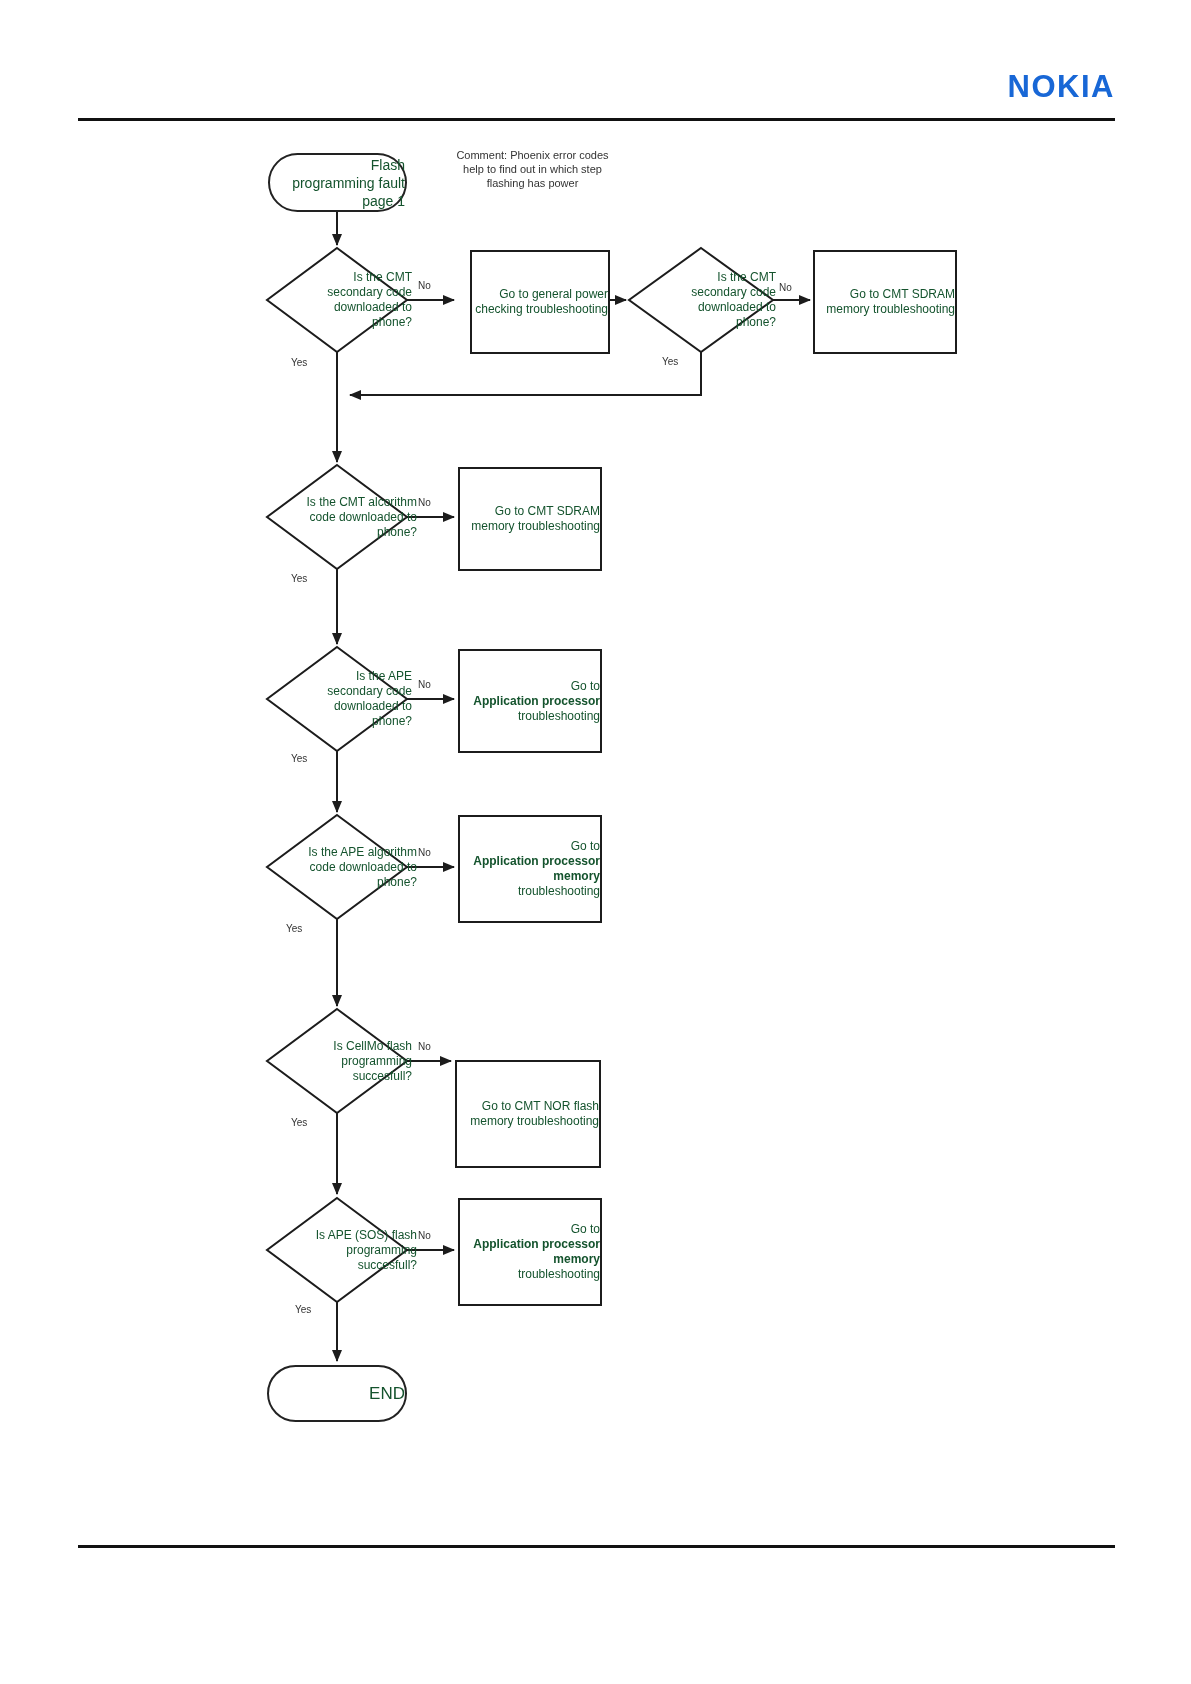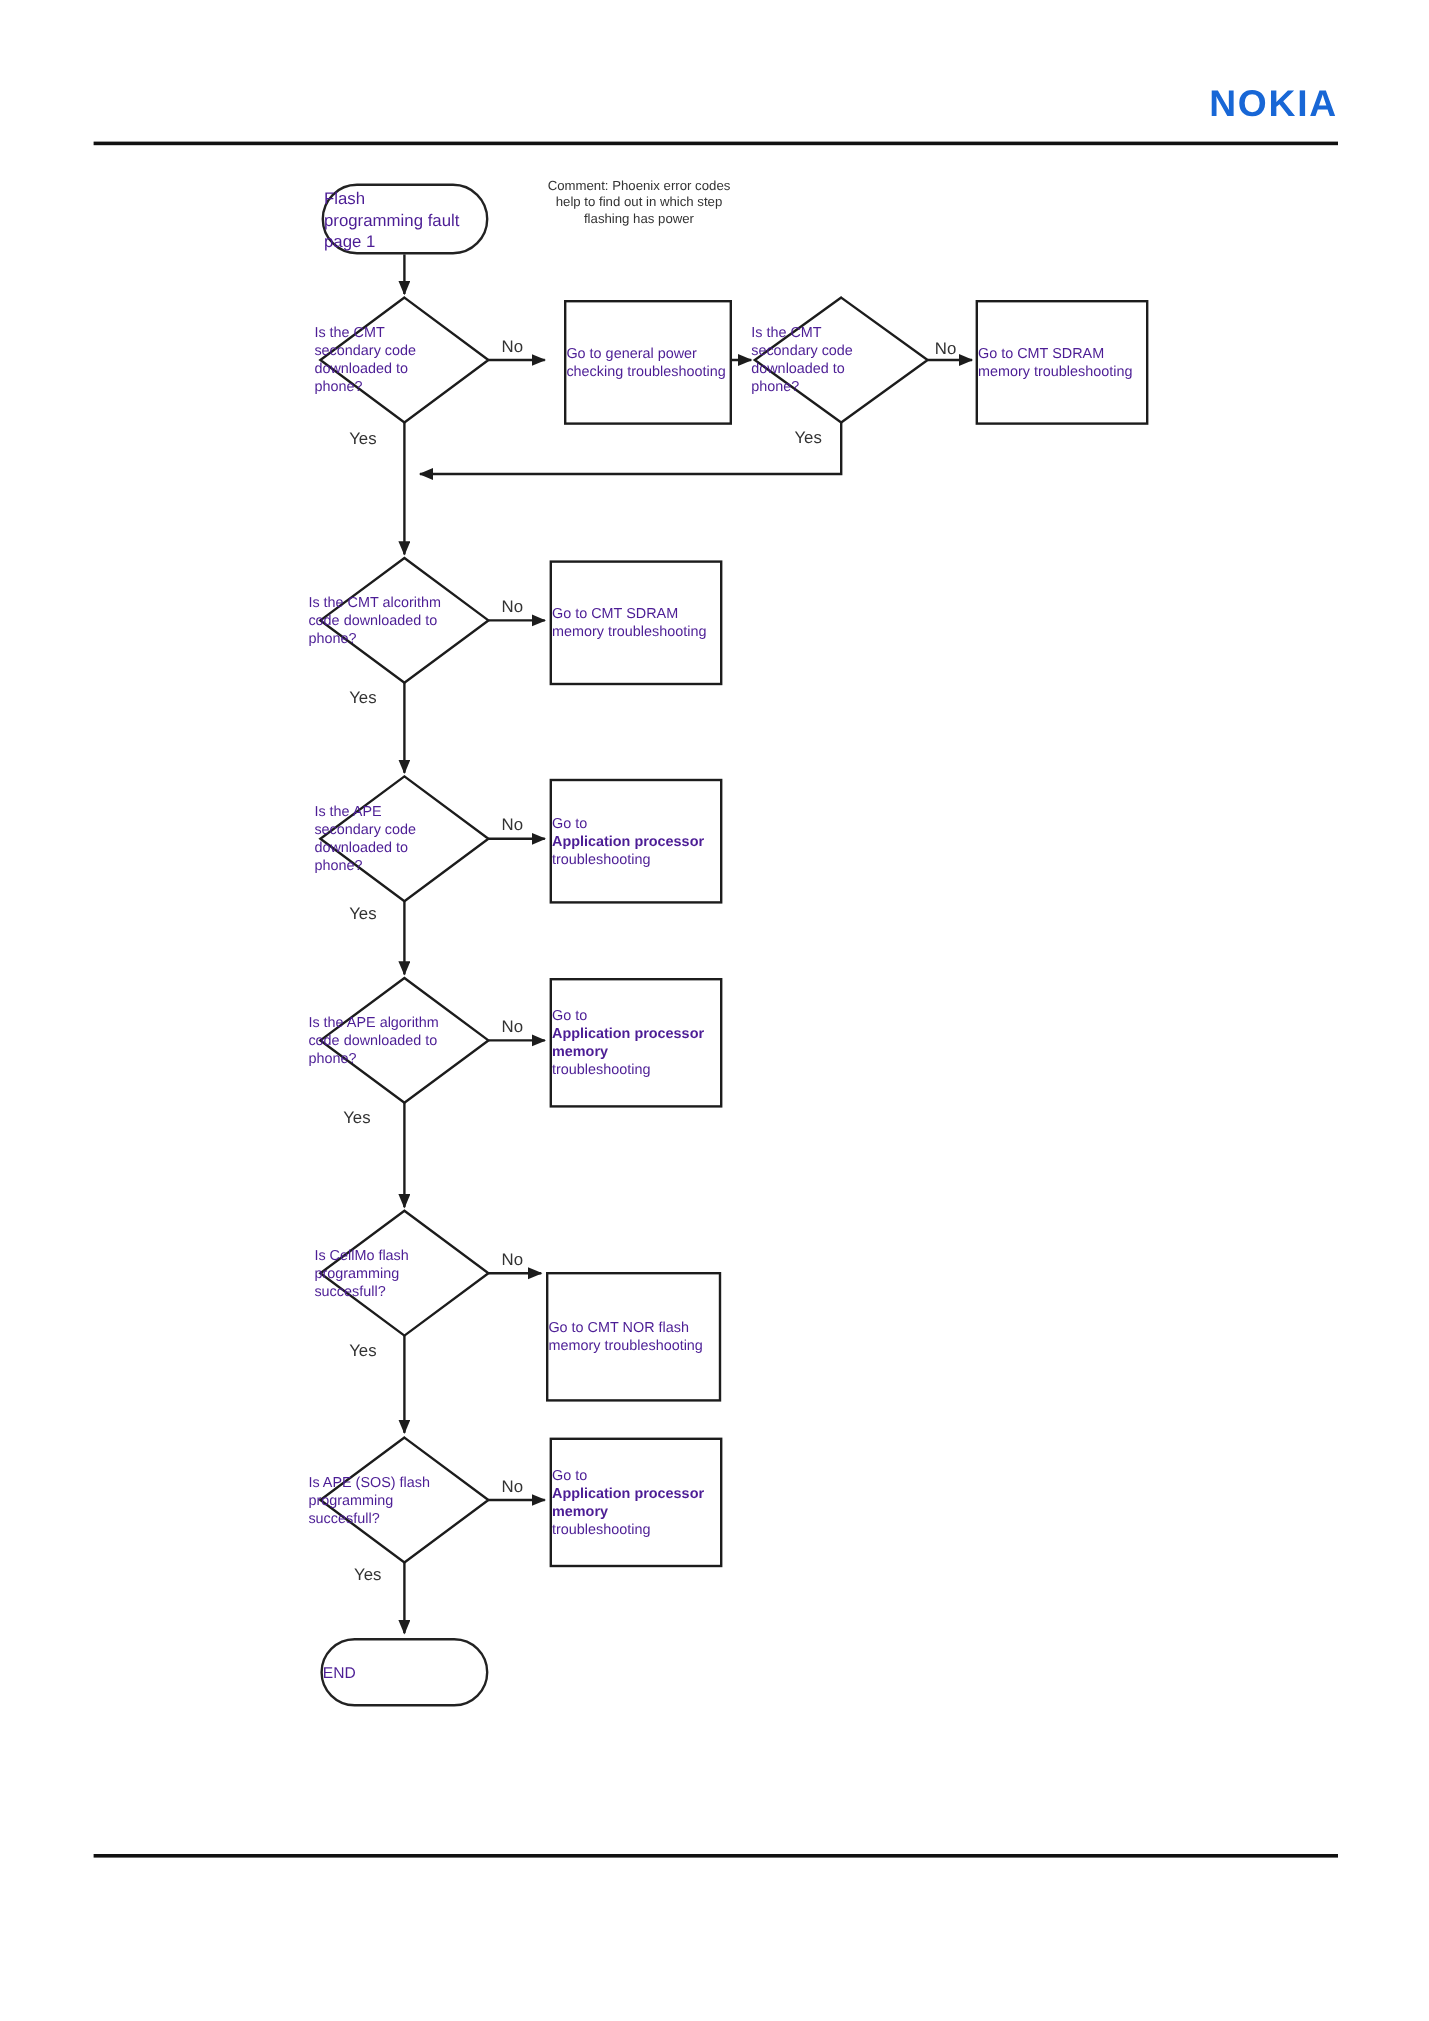--- a/index.html
+++ b/index.html
@@ -10,29 +10,29 @@
   }
   .logo{
     position:absolute;left:985px;top:58px;width:130px;height:38px;
     color:#1867D6;font-weight:800;font-size:31px;letter-spacing:1.5px;
     text-align:right;line-height:38px;margin-top:10px;
   }
   .rule{position:absolute;left:78px;width:1037px;height:3px;background:#111;}
   .rule-top{top:118px;}
   .rule-bottom{top:1545px;}
   svg.connectors{position:absolute;left:0;top:0;width:1191px;height:1684px;}
-  .node{position:absolute;display:flex;flex-direction:column;align-items:flex-start;
-    justify-content:center;text-align:center;font-size:12px;line-height:15px;color:#4c1d95;}
+  .node{position:absolute;display:flex;flex-direction:column;align-items:flex-end;
+    justify-content:center;text-align:center;font-size:12px;line-height:15px;color:#14532d;}
   .stadium{border:2px solid #222;border-radius:30px;background:#fff;
     font-size:14px;line-height:18px;}
   .rect{border:2px solid #1c1c1c;background:#fff;}
   .dtext{background:transparent;}
   .comment{position:absolute;left:430px;top:148px;width:205px;text-align:center;
     font-size:11px;line-height:14px;color:#333;}
-  .lbl{position:absolute;font-size:14px;color:#333;}
+  .lbl{position:absolute;font-size:10px;color:#333;}
   .b{font-weight:bold;}
   .nl{white-space:nowrap;}
 </style>
 </head>
 <body>
 
 <div class="page">
 
   <div class="logo">NOKIA</div>
   <div class="rule rule-top"></div>
@@ -163,21 +163,21 @@
     <div class="nl">succesfull?</div>
   </div>
 
   <div class="node rect" style="left:458px;top:1198px;width:140px;height:104px;">
     <div class="nl">Go to</div>
     <div class="nl b">Application processor</div>
     <div class="nl b">memory</div>
     <div class="nl">troubleshooting</div>
   </div>
 
-  <div class="node stadium" style="left:267px;top:1365px;width:136px;height:53px;font-size:13px;">
+  <div class="node stadium" style="left:267px;top:1365px;width:136px;height:53px;font-size:17px;">
     <div class="nl">END</div>
   </div>
 
   <div class="lbl" style="left:418px;top:280px;">No</div>
   <div class="lbl" style="left:779px;top:282px;">No</div>
   <div class="lbl" style="left:418px;top:497px;">No</div>
   <div class="lbl" style="left:418px;top:679px;">No</div>
   <div class="lbl" style="left:418px;top:847px;">No</div>
   <div class="lbl" style="left:418px;top:1041px;">No</div>
   <div class="lbl" style="left:418px;top:1230px;">No</div>

